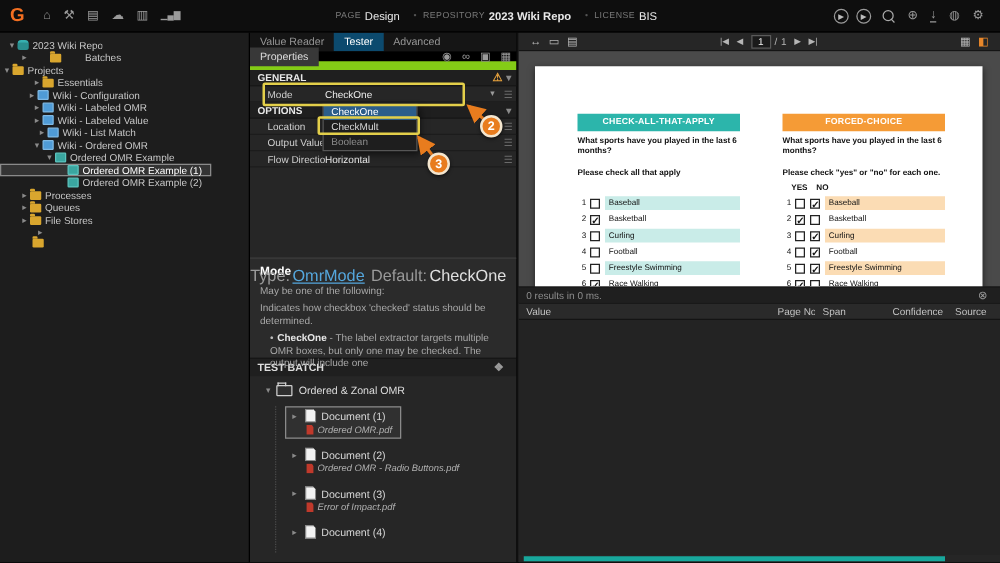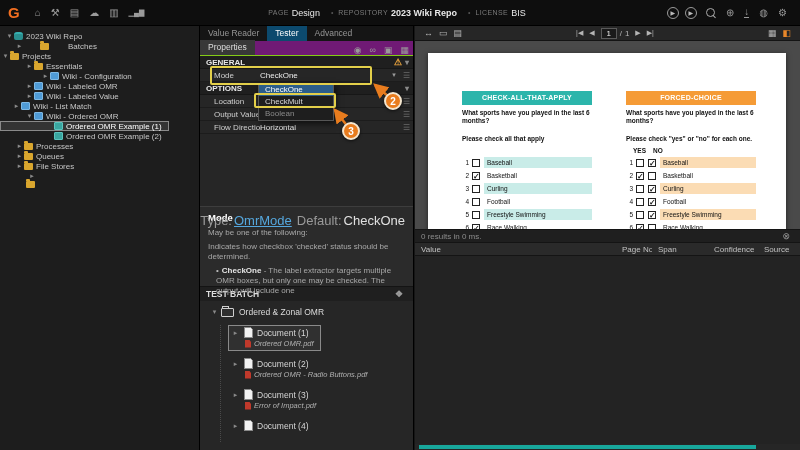--- a/index.html
+++ b/index.html
@@ -41,21 +41,21 @@
   .ticn.project{background:#4f9bd6;border:1px solid #7fb9e4}
   .ticn.value{background:#3aa6a0;border:1px solid #5cc4be}
   .tlbl{overflow:hidden;text-overflow:ellipsis}
 
   
   .panel{position:absolute;top:26px;left:200px;width:214px;bottom:0;background:#262626;
     display:flex;flex-direction:column;border-right:1px solid #000}
   .tabs{height:15px;display:flex;background:#151515;flex:none}
   .tab{padding:0 8px;font-size:8.5px;color:#969696;line-height:15px}
   .tab.active{background:#0c4a6e;color:#fff}
-  .subbar{height:15px;background:#701a75;display:flex;align-items:flex-end;border-bottom:1px solid #84cc16;flex:none}
+  .subbar{height:15px;background:#000000;display:flex;align-items:center;border-bottom:7px solid #84cc16;flex:none}
   .ptab{background:#383838;color:#ddd;font-size:8.5px;padding:0 8px;line-height:15px}
   .subbar .sp{flex:1}
   .mini-icon{color:#9a9a9a;font-size:9px;margin:0 4px;line-height:1}
 
   .grid{position:relative;height:150px;background:#262626;flex:none;font-size:8px}
   .ghdr{display:flex;align-items:center;height:13px;background:#1f1f1f;color:#e8e8e8;
     font-weight:bold;padding-left:6px;border-bottom:1px solid #171717}
   .ghdr .sp{flex:1}
   .warn{color:#e8a33d;font-size:9px;margin-right:3px}
   .caret{color:#8a8a8a;font-size:8px;margin-right:4px}
@@ -199,44 +199,49 @@
         <div class="tree-row" style="">
           <span class="arr">▾</span>
           <span class="ticn folder"></span>
           <span class="tlbl">Projects</span>
         </div>
         <div class="tree-row" style="padding-left: 24px;">
           <span class="arr">▸</span>
           <span class="ticn folder"></span>
           <span class="tlbl">Essentials</span>
         </div>
-        <div class="tree-row" style="padding-left: 40px;">
+        <div class="tree-row" style="padding-left: 20px;">
           <span class="arr">▸</span>
           <span class="ticn project"></span>
           <span class="tlbl">Wiki - Configuration</span>
         </div>
         <div class="tree-row" style="padding-left: 24px;">
           <span class="arr">▸</span>
           <span class="ticn project"></span>
           <span class="tlbl">Wiki - Labeled OMR</span>
         </div>
         <div class="tree-row" style="padding-left: 24px;">
           <span class="arr">▸</span>
           <span class="ticn project"></span>
           <span class="tlbl">Wiki - Labeled Value</span>
         </div>
-        <div class="tree-row" style="padding-left: 11px;">
+        <div class="tree-row" style="padding-left: 28px;">
           <span class="arr">▸</span>
           <span class="ticn project"></span>
           <span class="tlbl">Wiki - List Match</span>
         </div>
         <div class="tree-row" style="padding-left: 24px;">
           <span class="arr">▾</span>
           <span class="ticn project"></span>
           <span class="tlbl">Wiki - Ordered OMR</span>
+        </div>
+        <div class="tree-row" style="padding-left: 34px;">
+          <span class="arr">▾</span>
+          <span class="ticn value"></span>
+          <span class="tlbl">Ordered OMR Example</span>
         </div>
         <div class="tree-row sel" style="padding-left: 44px;">
           <span class="arr"> </span>
           <span class="ticn value"></span>
           <span class="tlbl">Ordered OMR Example (1)</span>
         </div>
         <div class="tree-row" style="padding-left: 44px;">
           <span class="arr"> </span>
           <span class="ticn value"></span>
           <span class="tlbl">Ordered OMR Example (2)</span>

